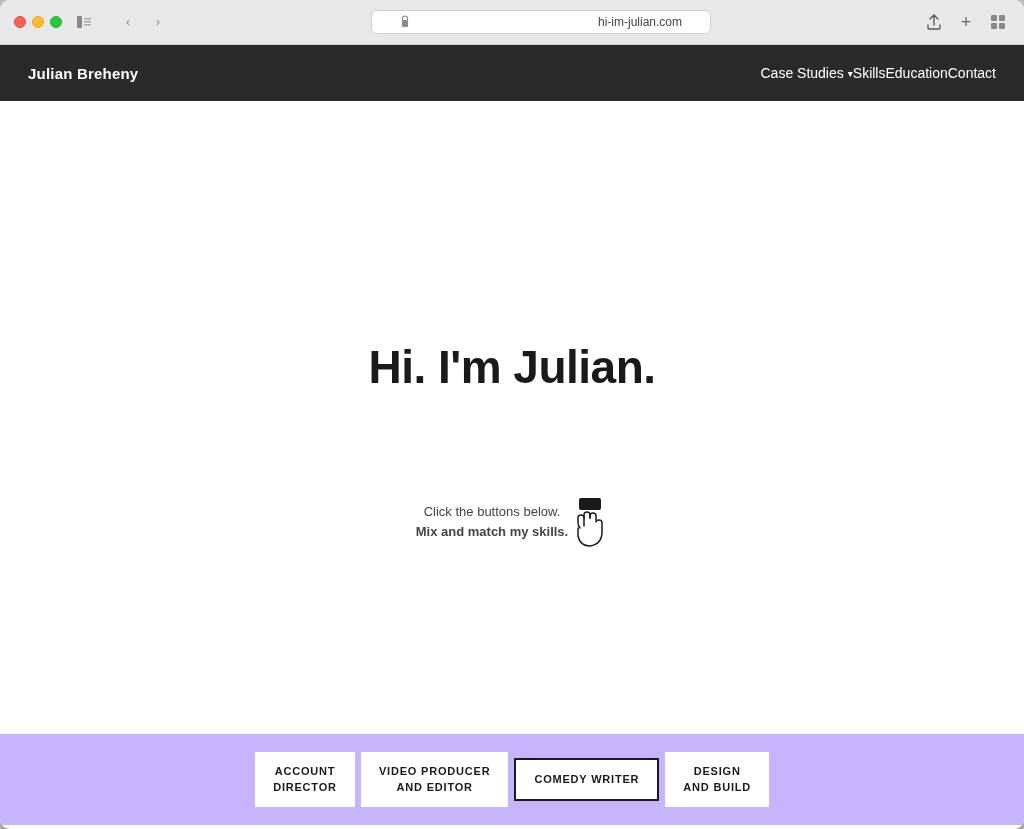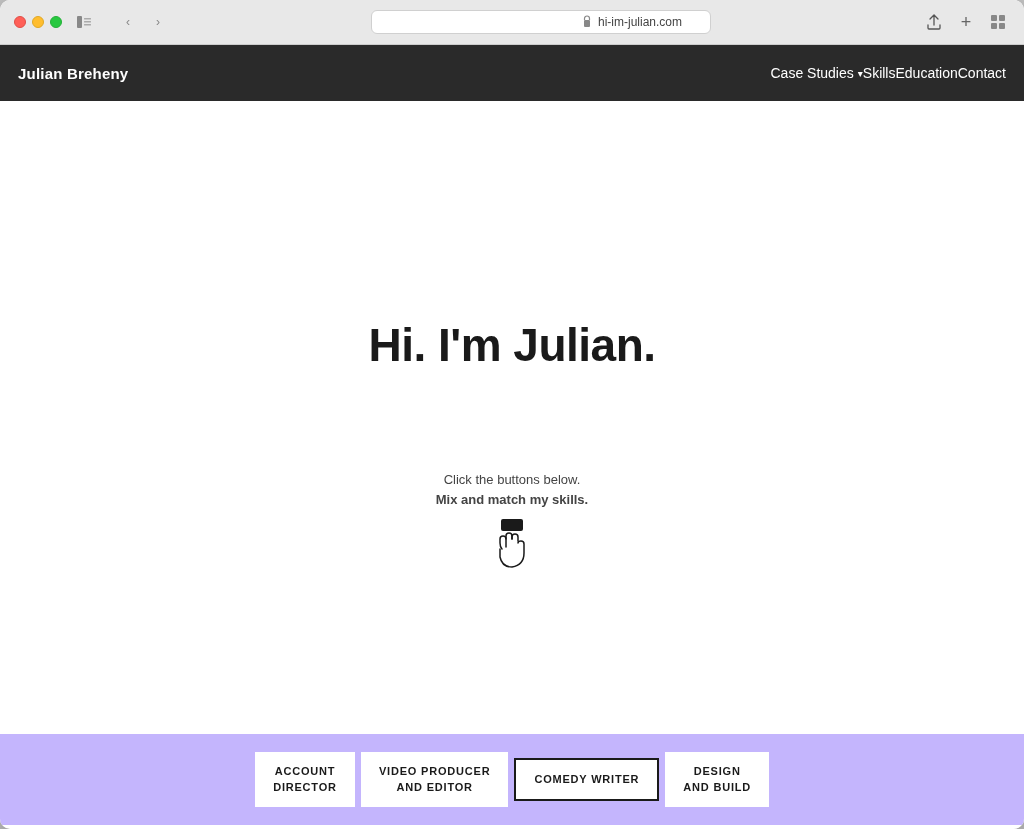--- a/index.html
+++ b/index.html
@@ -98,21 +98,21 @@
       background: #ffffff;
       border: 1px solid #d0d0d0;
       border-radius: 6px;
       padding: 4px 28px;
       font-size: 12px;
       color: #444;
       width: 340px;
       text-align: center;
       display: flex;
       align-items: center;
-      justify-content: flex-end;
+      justify-content: space-between;
       gap: 6px;
     }
 
     .address-bar .lock-icon {
       font-size: 10px;
       color: #888;
     }
 
     .browser-actions {
       display: flex;
@@ -139,21 +139,21 @@
       min-height: 780px;
     }
 
     
     .site-nav {
       background: #2a2a2a;
       color: white;
       display: flex;
       align-items: center;
       justify-content: space-between;
-      padding: 0 18px;
+      padding: 0 28px;
       height: 56px;
     }
 
     .site-logo {
       font-size: 15px;
       font-weight: 600;
       color: white;
       letter-spacing: 0.2px;
     }
 
@@ -206,21 +206,20 @@
       color: #333;
       line-height: 1.6;
       max-width: 480px;
       font-weight: 400;
     }
 
     
     .skill-prompt {
       margin-top: 80px;
       display: flex;
-      flex-direction: column;
       align-items: center;
       gap: 4px;
     }
 
     .skill-prompt-text {
       font-size: 13px;
       color: #444;
       text-align: center;
       line-height: 1.5;
     }

